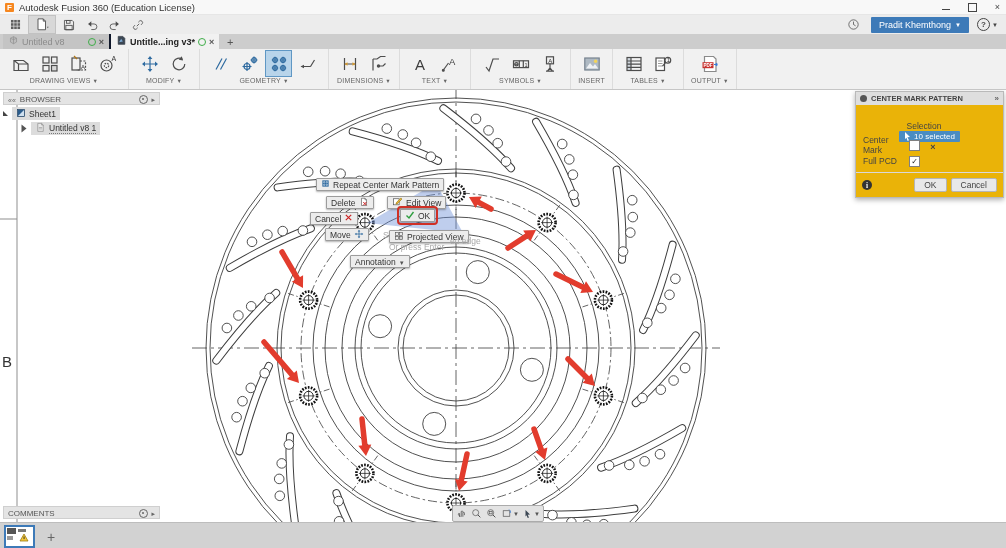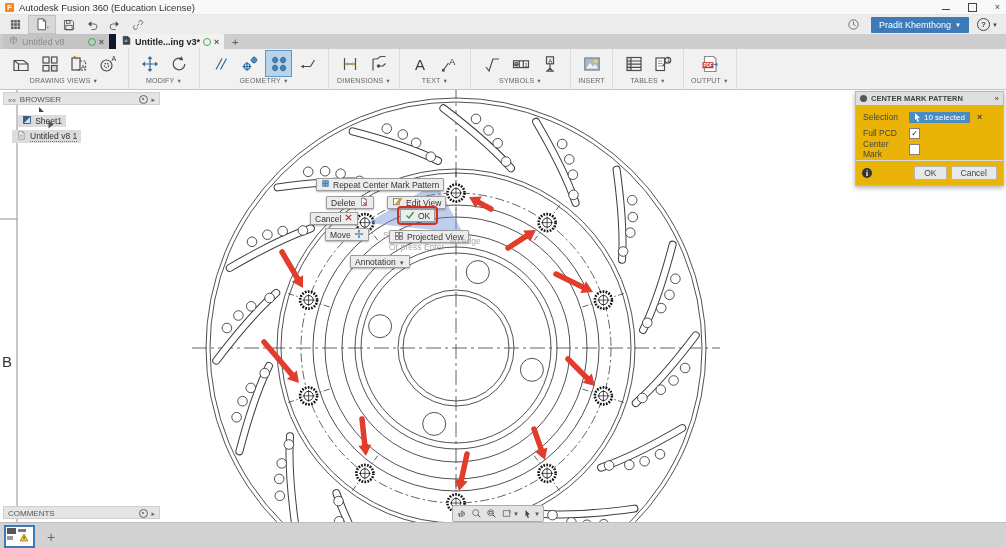--- a/index.html
+++ b/index.html
@@ -17,21 +17,21 @@
   .qbtn{width:20px;height:17px;display:flex;align-items:center;justify-content:center;}
   .qbtn.activebg{background:#d8d8d8;border:1px solid #c2c2c2;width:26px;}
   .qat-right{margin-left:auto;display:flex;align-items:center;gap:8px;margin-right:8px;}
   .userbtn{background:#3d7ab8;color:#fff;font-size:9px;height:16px;display:flex;align-items:center;padding:0 8px;gap:4px;border-radius:1px;}
   .caret{font-size:6px;color:inherit;}
   .helpbtn{display:flex;align-items:center;gap:2px;color:#444;font-size:10px;font-weight:bold;}
   .helpcirc{width:11px;height:11px;border:1.3px solid #444;border-radius:50%;display:flex;align-items:center;justify-content:center;font-size:8px;}
   
   .tabbar{height:15px;background:#cdcdcd;display:flex;align-items:stretch;padding-left:3px;}
   .dtab{display:flex;align-items:center;gap:3px;padding:0 5px;font-size:9px;min-width:96px;}
-  .dtab.inactive{background:#c4c4c4;color:#8b8b8b;border-right:7px solid #0f172a;}
+  .dtab.inactive{background:#c4c4c4;color:#8b8b8b;border-right:2px solid #0f172a;}
   .dtab.active{background:#f1f1f1;color:#222;font-weight:bold;}
   .syncring{width:6px;height:6px;border:1.3px solid #3fae49;border-radius:50%;margin-left:auto;}
   .tabclose{color:#555;font-size:9px;font-weight:bold;}
   .newtab{width:22px;display:flex;align-items:center;justify-content:center;color:#555;font-size:11px;}
   
   .ribbon{height:40px;background:#f1f1f1;border-bottom:1px solid #c6c6c6;display:flex;}
   .rgroup{display:flex;flex-direction:column;align-items:center;padding:1px 7px 0;border-right:1px solid #dcdcdc;}
   .ricons{display:flex;align-items:center;gap:2px;height:27px;}
   .ricon{width:25px;height:25px;display:flex;align-items:center;justify-content:center;border:1px solid transparent;}
   .ricon.active{background:#b8d4ea;border-color:#5f97c4;}
@@ -40,21 +40,21 @@
   
   .main{position:relative;height:432px;background:#fff;overflow:hidden;}
   svg.sheet{position:absolute;left:0;top:0;}
   
   .panel-h{position:absolute;width:157px;height:13px;background:#e4e4e4;border:1px solid #cfcfcf;display:flex;align-items:flex-end;font-size:8px;color:#555;padding:0 4px;gap:4px;box-sizing:border-box;}
   .panel-h .sp{margin-left:auto;display:flex;align-items:center;gap:3px;}
   .dotic{width:7px;height:7px;border:1.2px solid #666;border-radius:50%;position:relative;}
   .dotic:after{content:"";position:absolute;left:1.6px;top:1.6px;width:2px;height:2px;background:#666;border-radius:50%;}
   .chev{font-size:7px;color:#666;}
   .tree{position:absolute;left:3px;top:17px;font-size:8.5px;color:#333;}
-  .trow{display:flex;align-items:center;gap:3px;height:13px;margin-bottom:2px;flex-direction:column;}
+  .trow{display:flex;align-items:center;gap:3px;height:13px;margin-bottom:2px;}
   .tri-open{width:0;height:0;border-left:5px solid #444;border-top:5px solid transparent;margin-right:1px;}
   .tri-closed{width:0;height:0;border-left:4px solid transparent;border-right:4px solid transparent;border-top:5px solid #555;transform:rotate(-90deg);margin-left:8px;}
   .chip{background:#dcdcdc;padding:0 4px;display:flex;align-items:center;gap:3px;height:13px;}
   .cloudname{border-bottom:1px dotted #777;}
   
   .mbtn{position:absolute;height:13px;background:#ececec;border:1px solid #9c9c9c;border-radius:1px;display:flex;align-items:center;gap:3px;padding:0 4px;font-size:8.5px;color:#333;box-shadow:0 1px 2px rgba(0,0,0,.3);white-space:nowrap;box-sizing:border-box;}
   .mbtn.okhl{outline:2px solid #d03026;outline-offset:1px;}
   .hinttx{position:absolute;font-size:8.5px;color:#a9a9a9;white-space:nowrap;}
   
   .dlg{position:absolute;left:855px;top:1px;width:147px;background:#eab308;border:1px solid #b9b9b9;box-shadow:0 2px 5px rgba(0,0,0,.3);font-size:8.5px;color:#444;}
@@ -734,37 +734,37 @@
         <span class="hinttx" style="left: 450px; top: 146px;">ed edge</span>
         <span class="hinttx" style="left: 389px; top: 152px;">Or press Enter</span>
       </div>
 
     <div class="dlg">
       <div class="dlg-h">
         <span class="cmdot"></span>
         <span>CENTER MARK PATTERN</span>
         <span class="pp">»</span>
       </div>
-      <div class="dlg-row" style="margin-top:4px;">
+      <div class="dlg-row" style="margin-top:16px;flex-direction:column;">
         <span class="lab">Selection</span>
         <span class="selchip">
           <svg width="7" height="9" viewBox="0 0 7 9">
               <path d="M1 0l5 5-2.6.3L5 8.3 3.6 9 2.5 5.8 1 7z" fill="#fff"></path>
             </svg>
           <span>10 selected</span>
         </span>
         <span class="selx">×</span>
       </div>
       <div class="dlg-row">
+        <span class="lab">Center Mark</span>
+        <span class="cbx" id="cbx-cm"></span>
+      </div>
+      <div class="dlg-row">
         <span class="lab">Full PCD</span>
         <span class="cbx" id="cbx-pcd">✓</span>
-      </div>
-      <div class="dlg-row">
-        <span class="lab">Center Mark</span>
-        <span class="cbx" id="cbx-cm"></span>
       </div>
       <div class="dlg-f">
         <span class="infoc">i</span>
         <span class="dbtns">
           <span class="dbtn">OK</span>
           <span class="dbtn">Cancel</span>
         </span>
       </div>
     </div>
 

